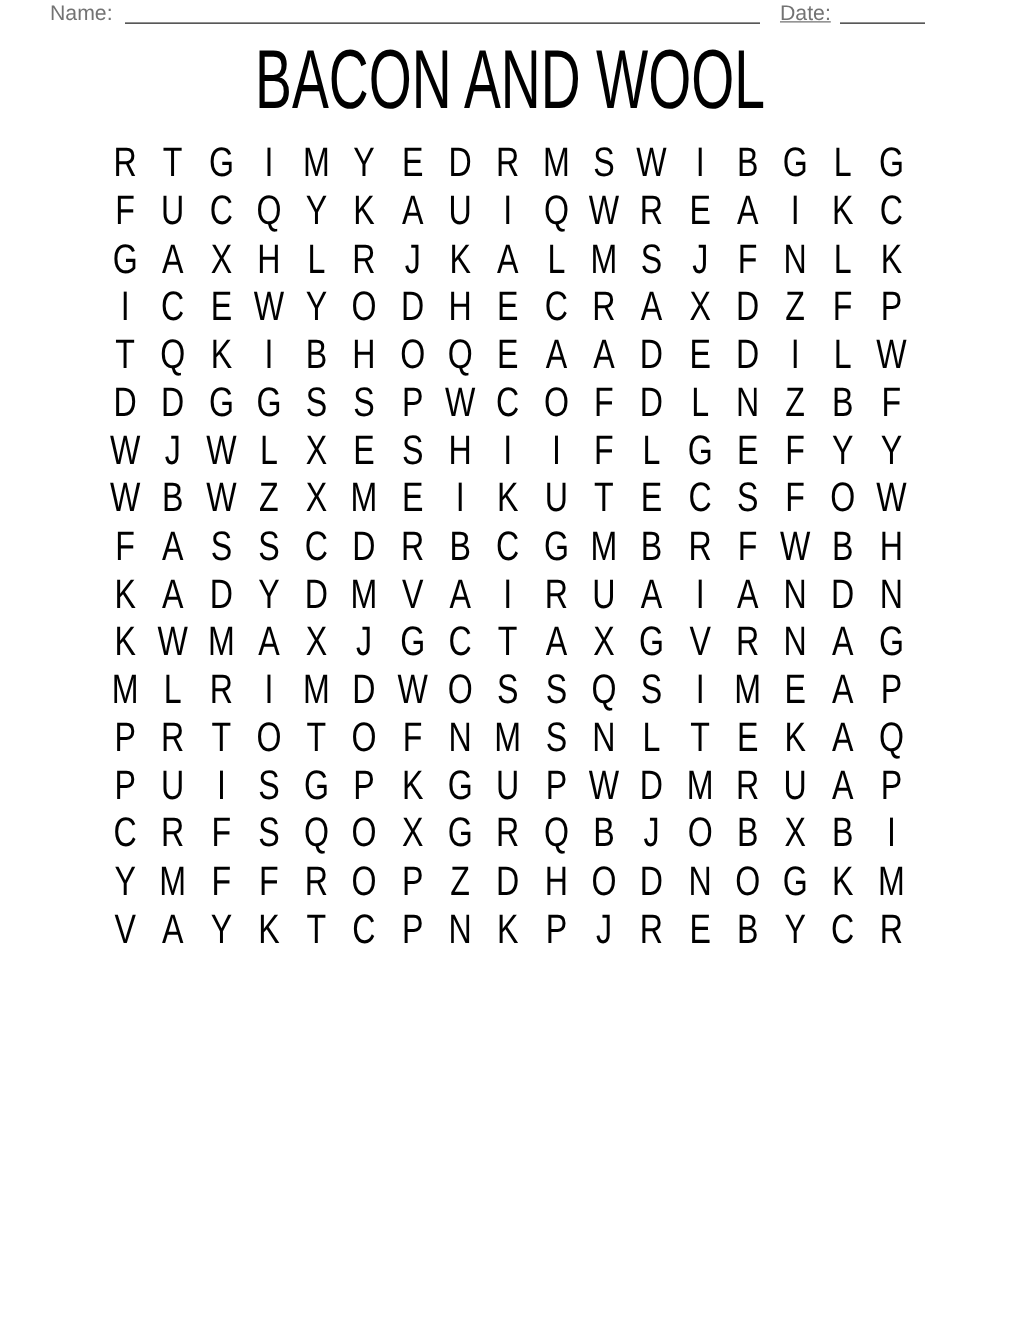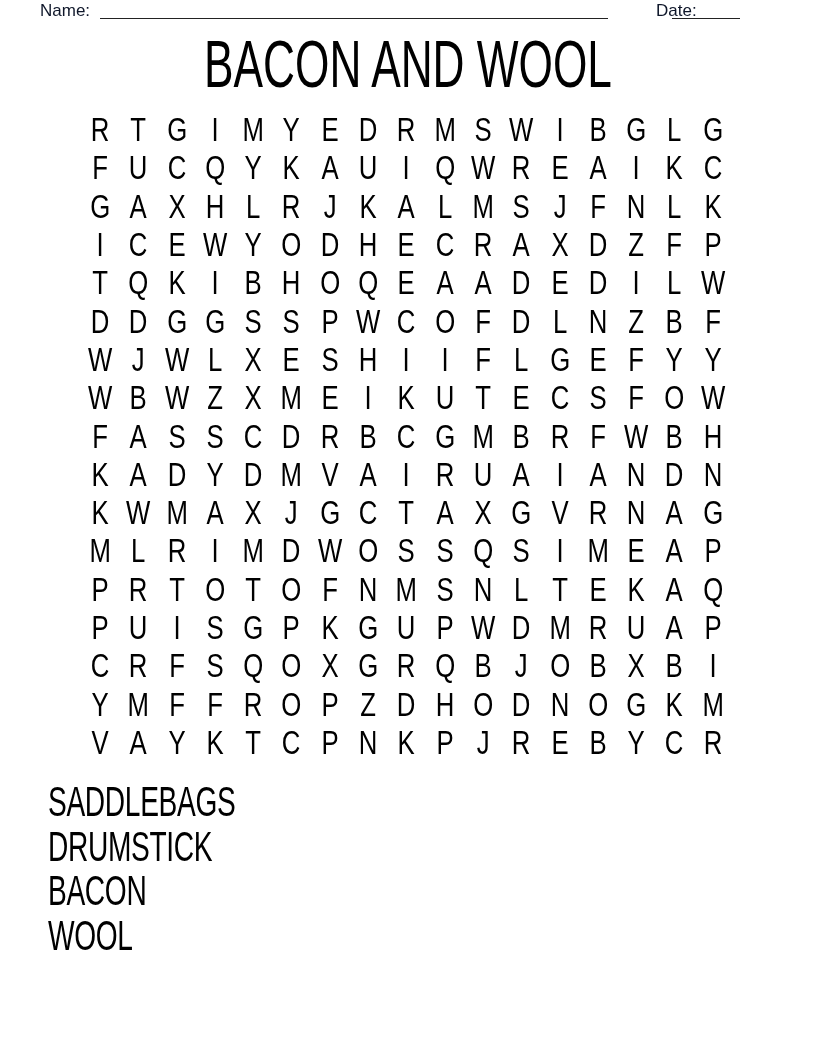--- a/index.html
+++ b/index.html
@@ -11,24 +11,24 @@
     font-family: "Liberation Sans", sans-serif;
     position: relative;
     overflow: hidden;
   }
 
   
   .hdr-label {
     position: absolute;
     top: 1px;
     font-size: 17px;
-    color: #0f172a;
+    color: #737373;
   }
   .name-label { left: 40px; }
-  .date-label { left: 656px; }
+  .date-label { left: 624px; text-decoration: underline; }
   .blank-line {
     position: absolute;
     height: 0;
     border-bottom: 1.5px solid #222222;
   }
   .name-line { left: 100px; top: 18px; width: 508px; }
   .date-line { left: 672px; top: 18px; width: 68px; }
 
   
   .title {
@@ -388,21 +388,15 @@
       <div class="cell">J</div>
       <div class="cell">R</div>
       <div class="cell">E</div>
       <div class="cell">B</div>
       <div class="cell">Y</div>
       <div class="cell">C</div>
       <div class="cell">R</div>
     </div>
 
   <div class="words" id="words">
-      <div class="word-col">
-        <div class="word">SADDLEBAGS</div>
-        <div class="word">DRUMSTICK</div>
-        <div class="word">BACON</div>
-        <div class="word">WOOL</div>
-      </div>
     </div>
 
 </div>
 
 </body></html>

